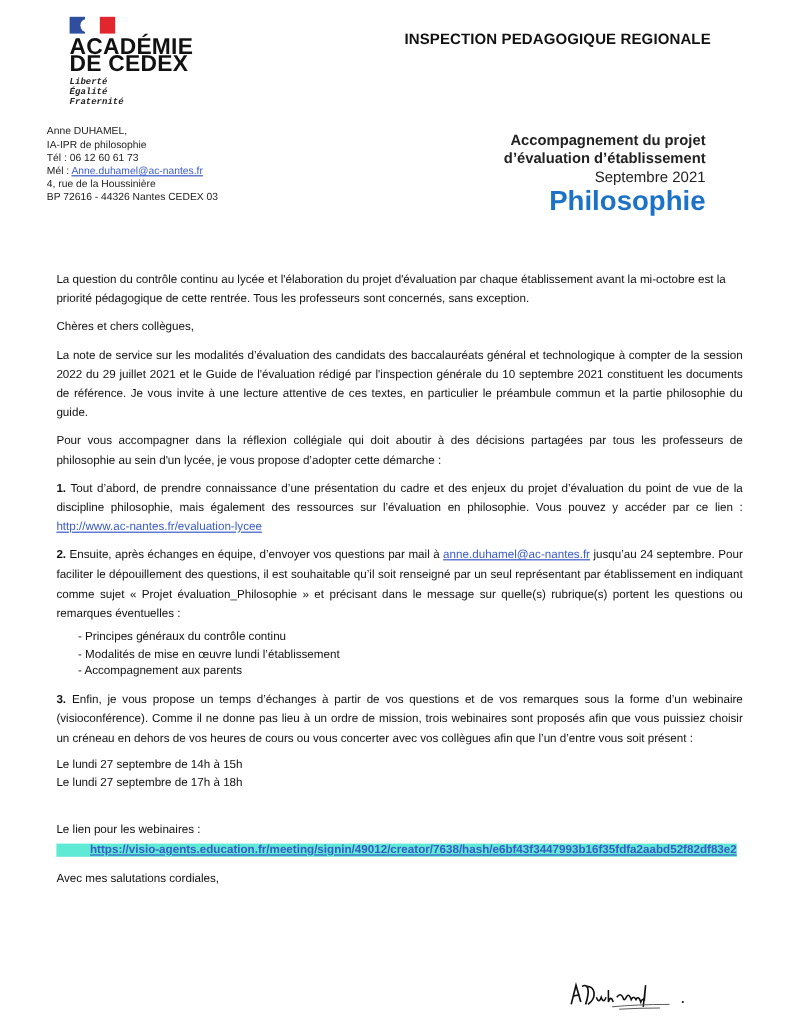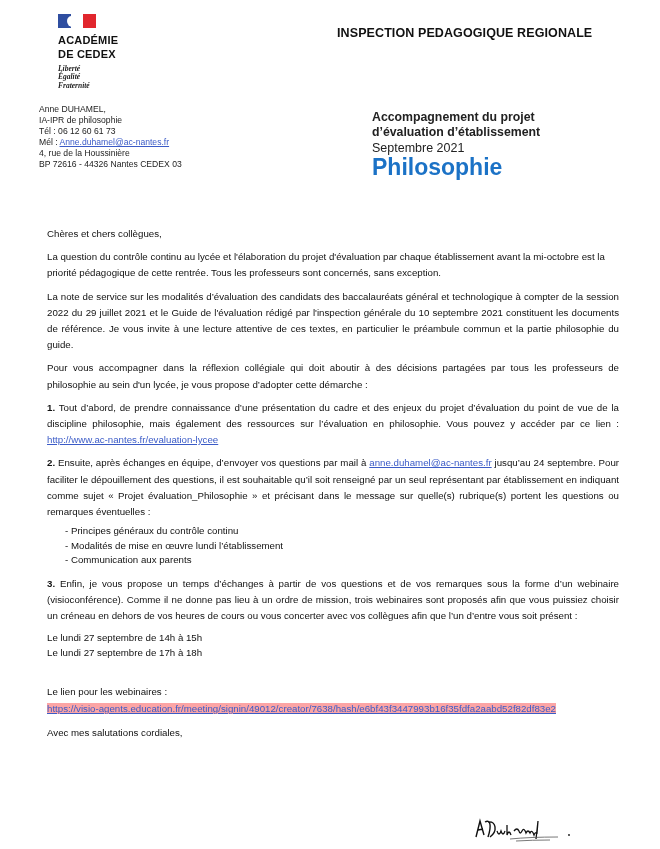--- a/index.html
+++ b/index.html
@@ -5,42 +5,42 @@
   * { margin: 0; padding: 0; box-sizing: border-box; }
   html, body { width: 660px; height: 849px; background: #ffffff; overflow: hidden; }
   body { position: relative; font-family: "Liberation Sans", sans-serif; color: #1a1a1a; }
 
   .logo { position: absolute; left: 58px; top: 14px; width: 100px; }
   .flag { display: flex; width: 38px; height: 14px; }
   .flag .blue { width: 13px; background: #2f4ea0; position: relative; }
   .flag .white { width: 12px; background: #fff; position: relative; }
   .flag .white::before { content: ""; position: absolute; left: -4px; top: 2px; width: 10px; height: 11px; background: #fff; border-radius: 50% 40% 50% 60%; }
   .flag .red { width: 13px; background: #e1262d; }
-  .logo-name { margin-top: 5px; font-family: "Liberation Sans", sans-serif; font-weight: bold; font-size: 11px; line-height: 14px; color: #111; letter-spacing: 0.2px; }
-  .motto { margin-top: 4px; font-family: Liberation Serif, serif; font-style: italic; font-weight: bold; font-size: 7.5px; line-height: 8.3px; color: #222; }
+  .logo-name { margin-top: 5px; font-family: "Liberation Sans", sans-serif; font-weight: bold; font-size: 19px; line-height: 14px; color: #111; letter-spacing: 0.2px; }
+  .motto { margin-top: 4px; font-family: Liberation Mono, monospace; font-style: italic; font-weight: bold; font-size: 7.5px; line-height: 8.3px; color: #222; }
 
   .ipr { position: absolute; left: 337px; top: 26px; font-weight: bold; font-size: 12.5px; letter-spacing: 0.1px; color: #111; }
 
   .contact { position: absolute; left: 39px; top: 104px; font-size: 8.6px; line-height: 11.1px; color: #222; }
   .contact a { color: #3b5bc7; text-decoration: underline; }
 
-  .title-block { position: absolute; left: 372px; top: 110px; width: 232px; text-align: left; }
+  .title-block { position: absolute; left: 356px; top: 110px; width: 232px; text-align: right; }
   .title-block .t1 { font-weight: bold; font-size: 12.3px; line-height: 15px; color: #222; }
   .title-block .t2 { font-size: 12.5px; line-height: 16px; color: #222; }
   .title-block .t3 { font-weight: bold; font-size: 23px; line-height: 22px; color: #1b72c6; }
 
   .body { position: absolute; left: 47px; top: 226px; width: 572px; font-family: "Liberation Sans", sans-serif; font-size: 9.7px; line-height: 16.2px; color: #111; }
   .body p { margin-bottom: 7px; }
   .body .justify { text-align: justify; }
   .body a { color: #3b5bc7; text-decoration: underline; }
   .body ul { list-style: none; margin-left: 18px; margin-bottom: 8px; }
   .body ul li { line-height: 14.5px; }
   .dates { margin-bottom: 24px; }
   .dates div { line-height: 14.5px; }
-  .weblink { font-weight: normal; background: #fca5a5; color: #3b5bc7 !important; word-break: break-all; }
+  .weblink { font-weight: bold; background: #5eead4; color: #3b5bc7 !important; word-break: break-all; padding-left: 28px; }
   .link-block { width: 568px; line-height: 16.5px; }
 
   .signature { position: absolute; left: 470px; top: 813px; width: 120px; height: 30px; }
 </style>
 </head>
 <body>
 
 <div class="logo">
   <div class="flag">
     <div class="blue"></div>
@@ -70,30 +70,30 @@
 </div>
 
 <div class="title-block">
   <div class="t1">Accompagnement du projet</div>
   <div class="t1">d’évaluation d’établissement</div>
   <div class="t2">Septembre 2021</div>
   <div class="t3">Philosophie</div>
 </div>
 
 <div class="body">
+  <p>La question du contrôle continu au lycée et l'élaboration du projet d'évaluation par chaque établissement avant la mi-octobre est la priorité pédagogique de cette rentrée. Tous les professeurs sont concernés, sans exception.</p>
   <p>Chères et chers collègues,</p>
-  <p>La question du contrôle continu au lycée et l'élaboration du projet d'évaluation par chaque établissement avant la mi-octobre est la priorité pédagogique de cette rentrée. Tous les professeurs sont concernés, sans exception.</p>
   <p class="justify">La note de service sur les modalités d’évaluation des candidats des baccalauréats général et technologique à compter de la session 2022 du 29 juillet 2021 et le Guide de l'évaluation rédigé par l'inspection générale du 10 septembre 2021 constituent les documents de référence. Je vous invite à une lecture attentive de ces textes, en particulier le préambule commun et la partie philosophie du guide.</p>
   <p class="justify">Pour vous accompagner dans la réflexion collégiale qui doit aboutir à des décisions partagées par tous les professeurs de philosophie au sein d'un lycée, je vous propose d’adopter cette démarche :</p>
   <p class="justify"><b>1.</b><span> Tout d’abord, de prendre connaissance d’une présentation du cadre et des enjeux du projet d’évaluation du point de vue de la discipline philosophie, mais également des ressources sur l’évaluation en philosophie. Vous pouvez y accéder par ce lien : </span><a>http://www.ac-nantes.fr/evaluation-lycee</a></p>
   <p class="justify" style="margin-bottom:4px"><b>2.</b><span> Ensuite, après échanges en équipe, d’envoyer vos questions par mail à </span><a>anne.duhamel@ac-nantes.fr</a><span> jusqu’au 24 septembre. Pour faciliter le dépouillement des questions, il est souhaitable qu’il soit renseigné par un seul représentant par établissement en indiquant comme sujet « Projet évaluation_Philosophie » et précisant dans le message sur quelle(s) rubrique(s) portent les questions ou remarques éventuelles :</span></p>
   <ul>
     <li>- Principes généraux du contrôle continu</li>
     <li>- Modalités de mise en œuvre lundi l’établissement</li>
-    <li>- Communication aux parents</li>
+    <li>- Accompagnement aux parents</li>
   </ul>
   <p class="justify"><b>3.</b><span> Enfin, je vous propose un temps d’échanges à partir de vos questions et de vos remarques sous la forme d’un webinaire (visioconférence). Comme il ne donne pas lieu à un ordre de mission, trois webinaires sont proposés afin que vous puissiez choisir un créneau en dehors de vos heures de cours ou vous concerter avec vos collègues afin que l’un d’entre vous soit présent :</span></p>
   <div class="dates">
     <div>Le lundi 27 septembre de 14h à 15h</div>
     <div>Le lundi 27 septembre de 17h à 18h</div>
   </div>
   <div class="link-block" style="margin-bottom:8px">
     <div>Le lien pour les webinaires :</div>
     <a class="weblink">https://visio-agents.education.fr/meeting/signin/49012/creator/7638/hash/e6bf43f3447993b16f35fdfa2aabd52f82df83e2</a>
   </div>

